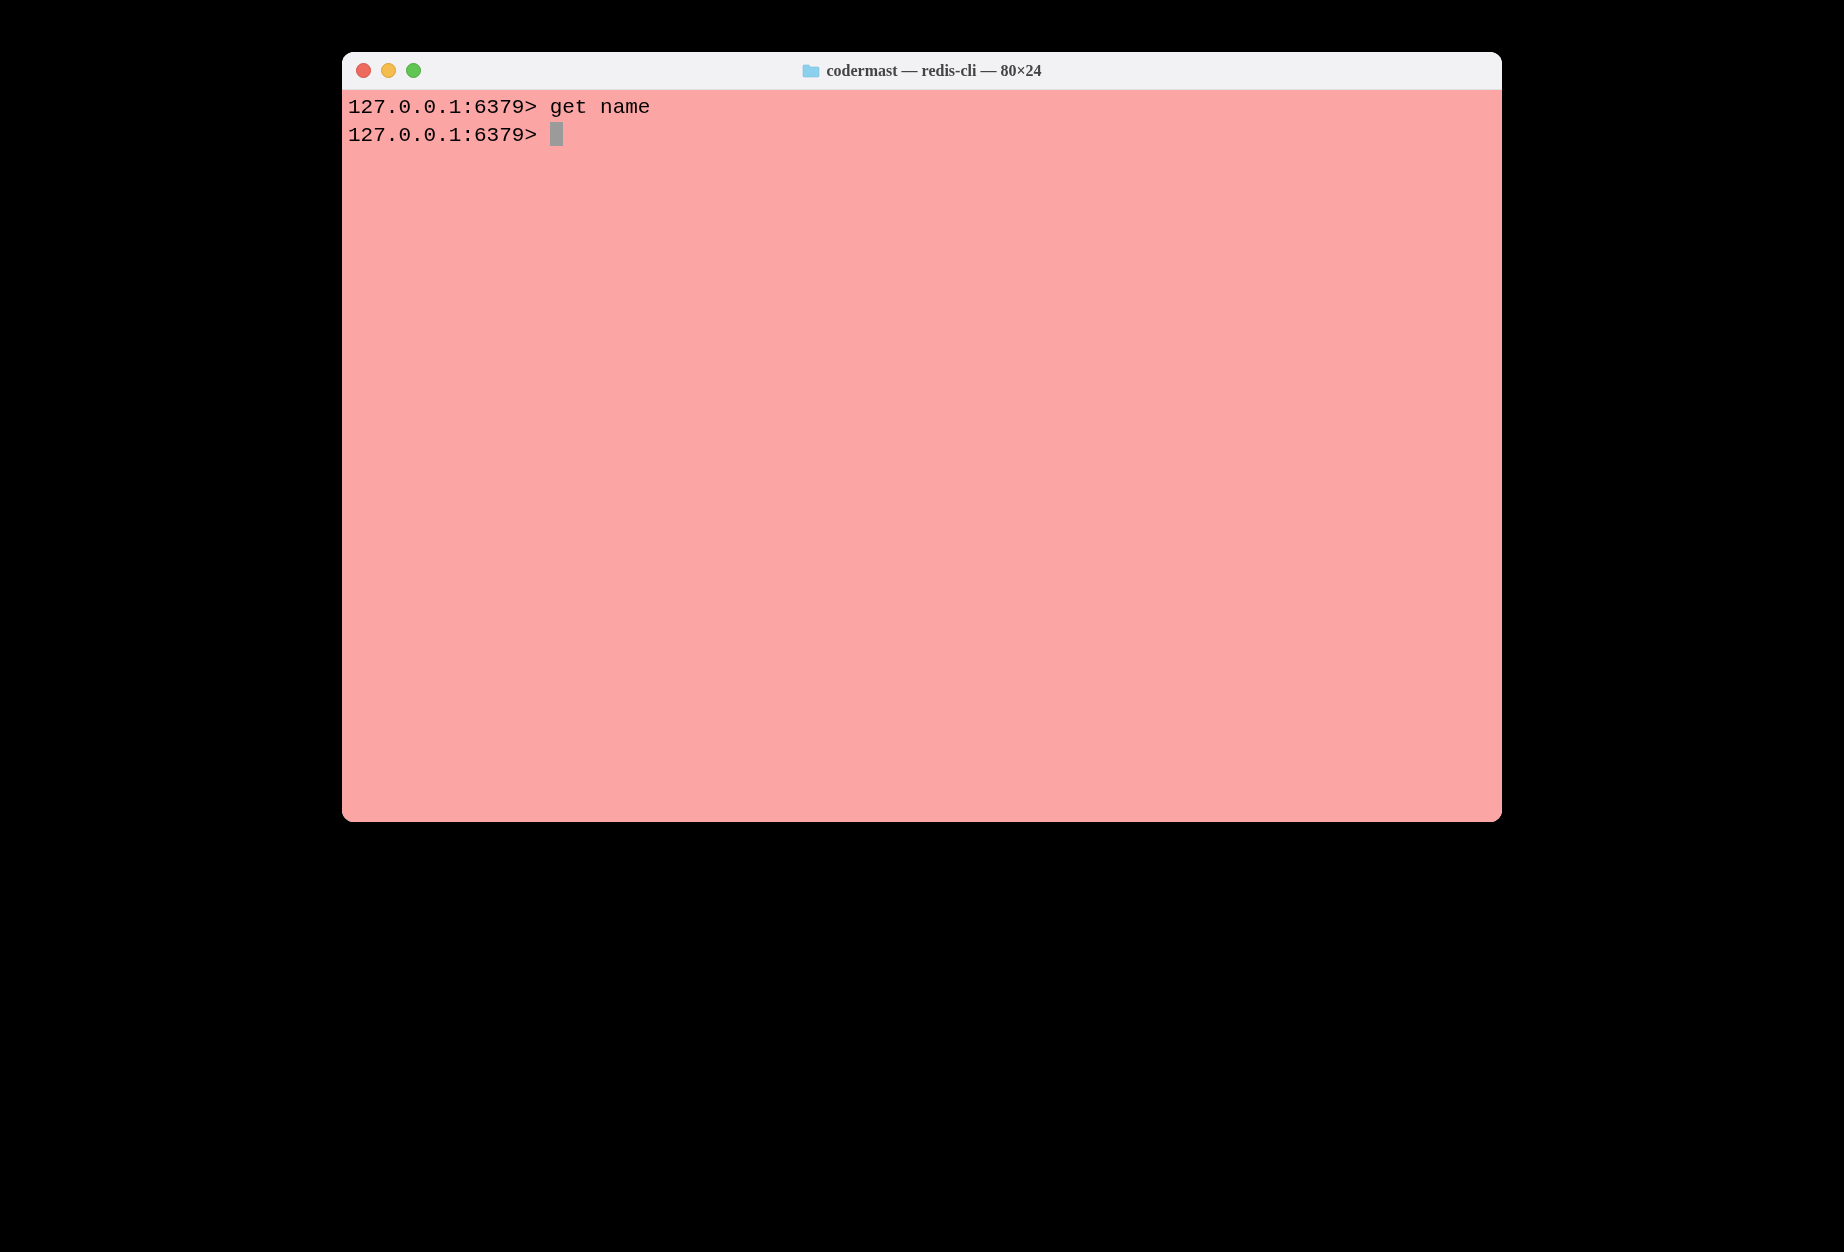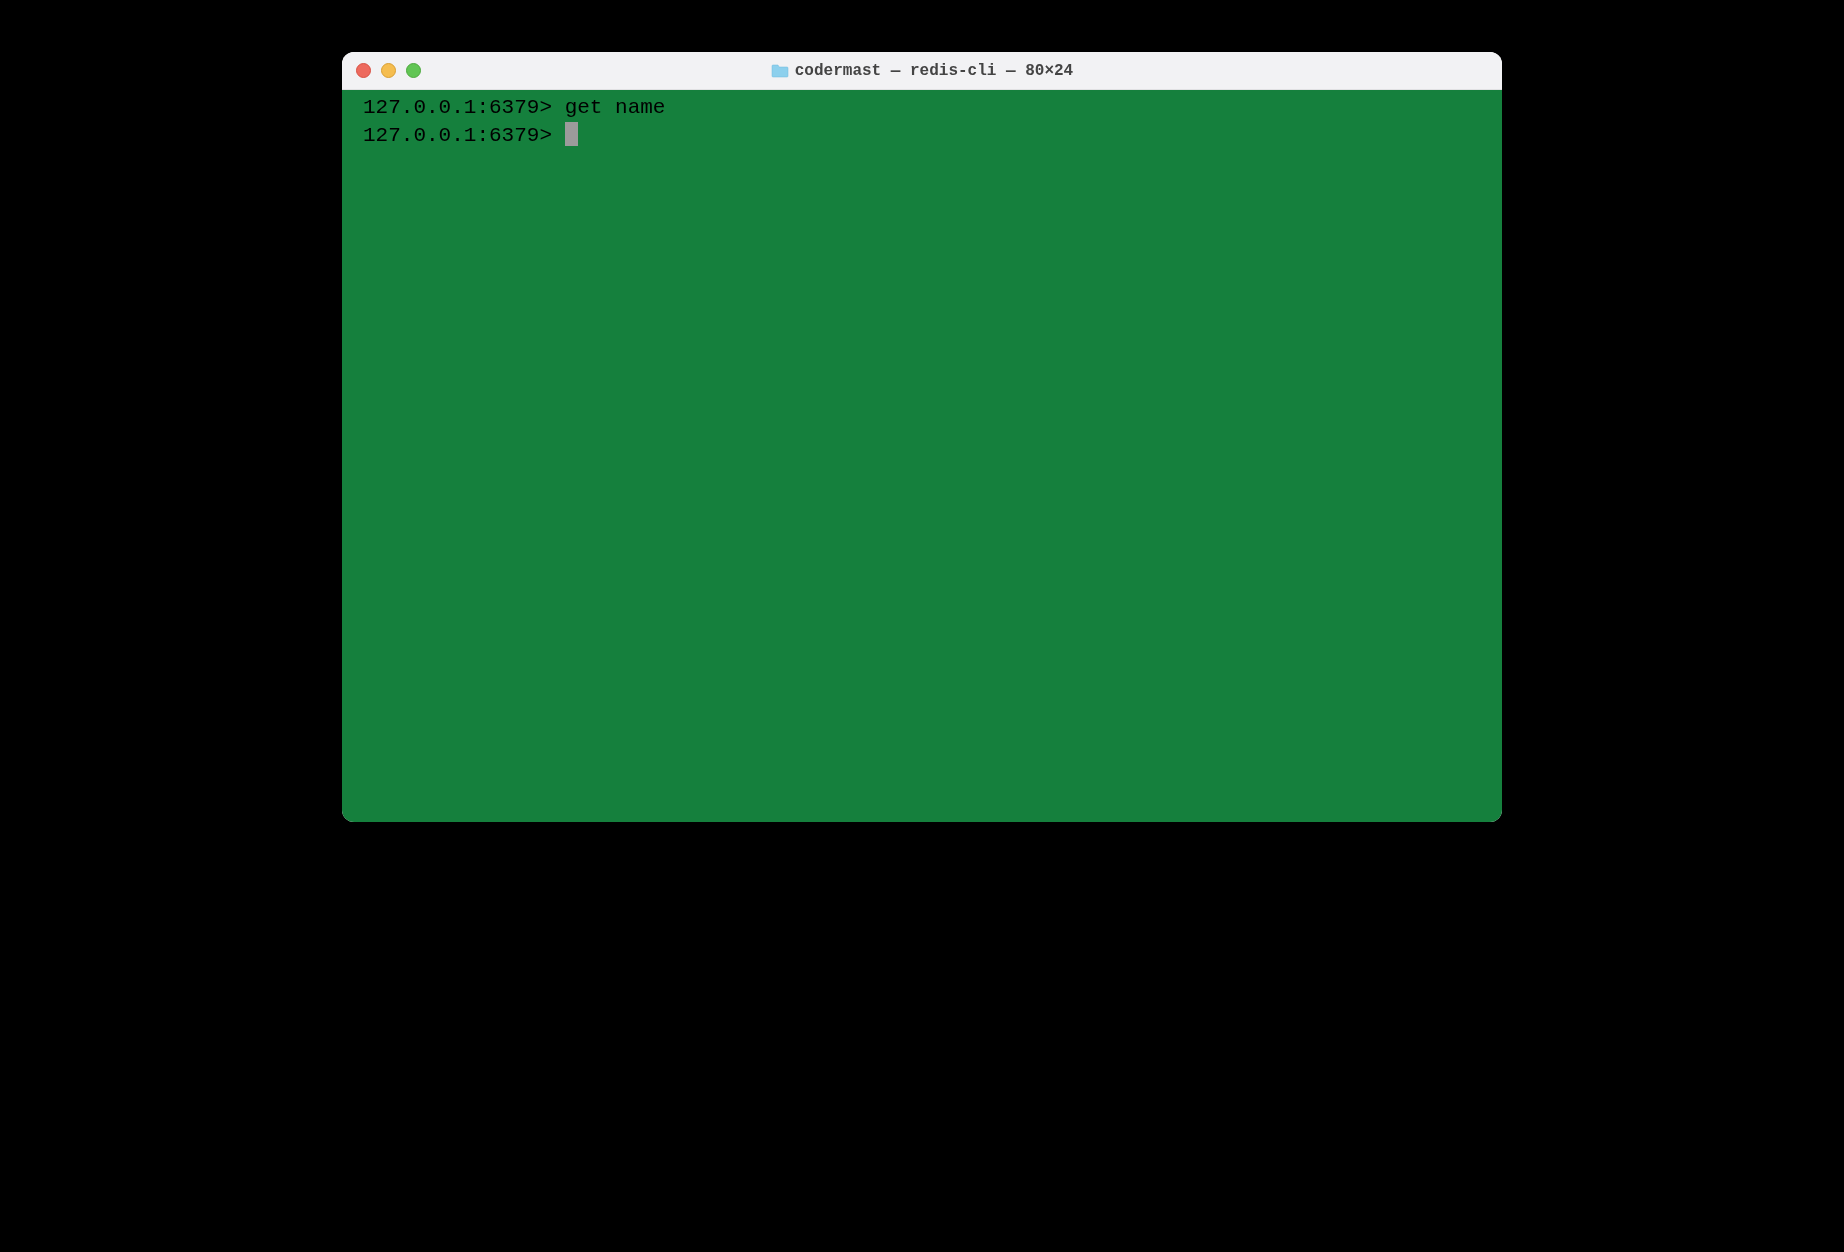--- a/index.html
+++ b/index.html
@@ -66,29 +66,29 @@
       justify-content: center;
       gap: 6px;
       pointer-events: none;
     }
     .folder-icon {
       width: 18px;
       height: 14px;
       display: inline-block;
     }
     .title-text {
-      font-family: Liberation Mono, monospace;
+      font-family: Liberation Serif, serif;
       font-size: 16px;
       font-weight: 700;
       color: #444;
     }
     .terminal-body {
       flex: 1;
-      background: #15803d;
-      padding: 4px 21px;
+      background: #fca5a5;
+      padding: 4px 6px;
       font-family: "Menlo", "Monaco", "Courier New", monospace;
       font-size: 21px;
       line-height: 28px;
       color: #000000;
       white-space: pre;
       overflow: hidden;
     }
     .terminal-line {
       display: block;
     }

